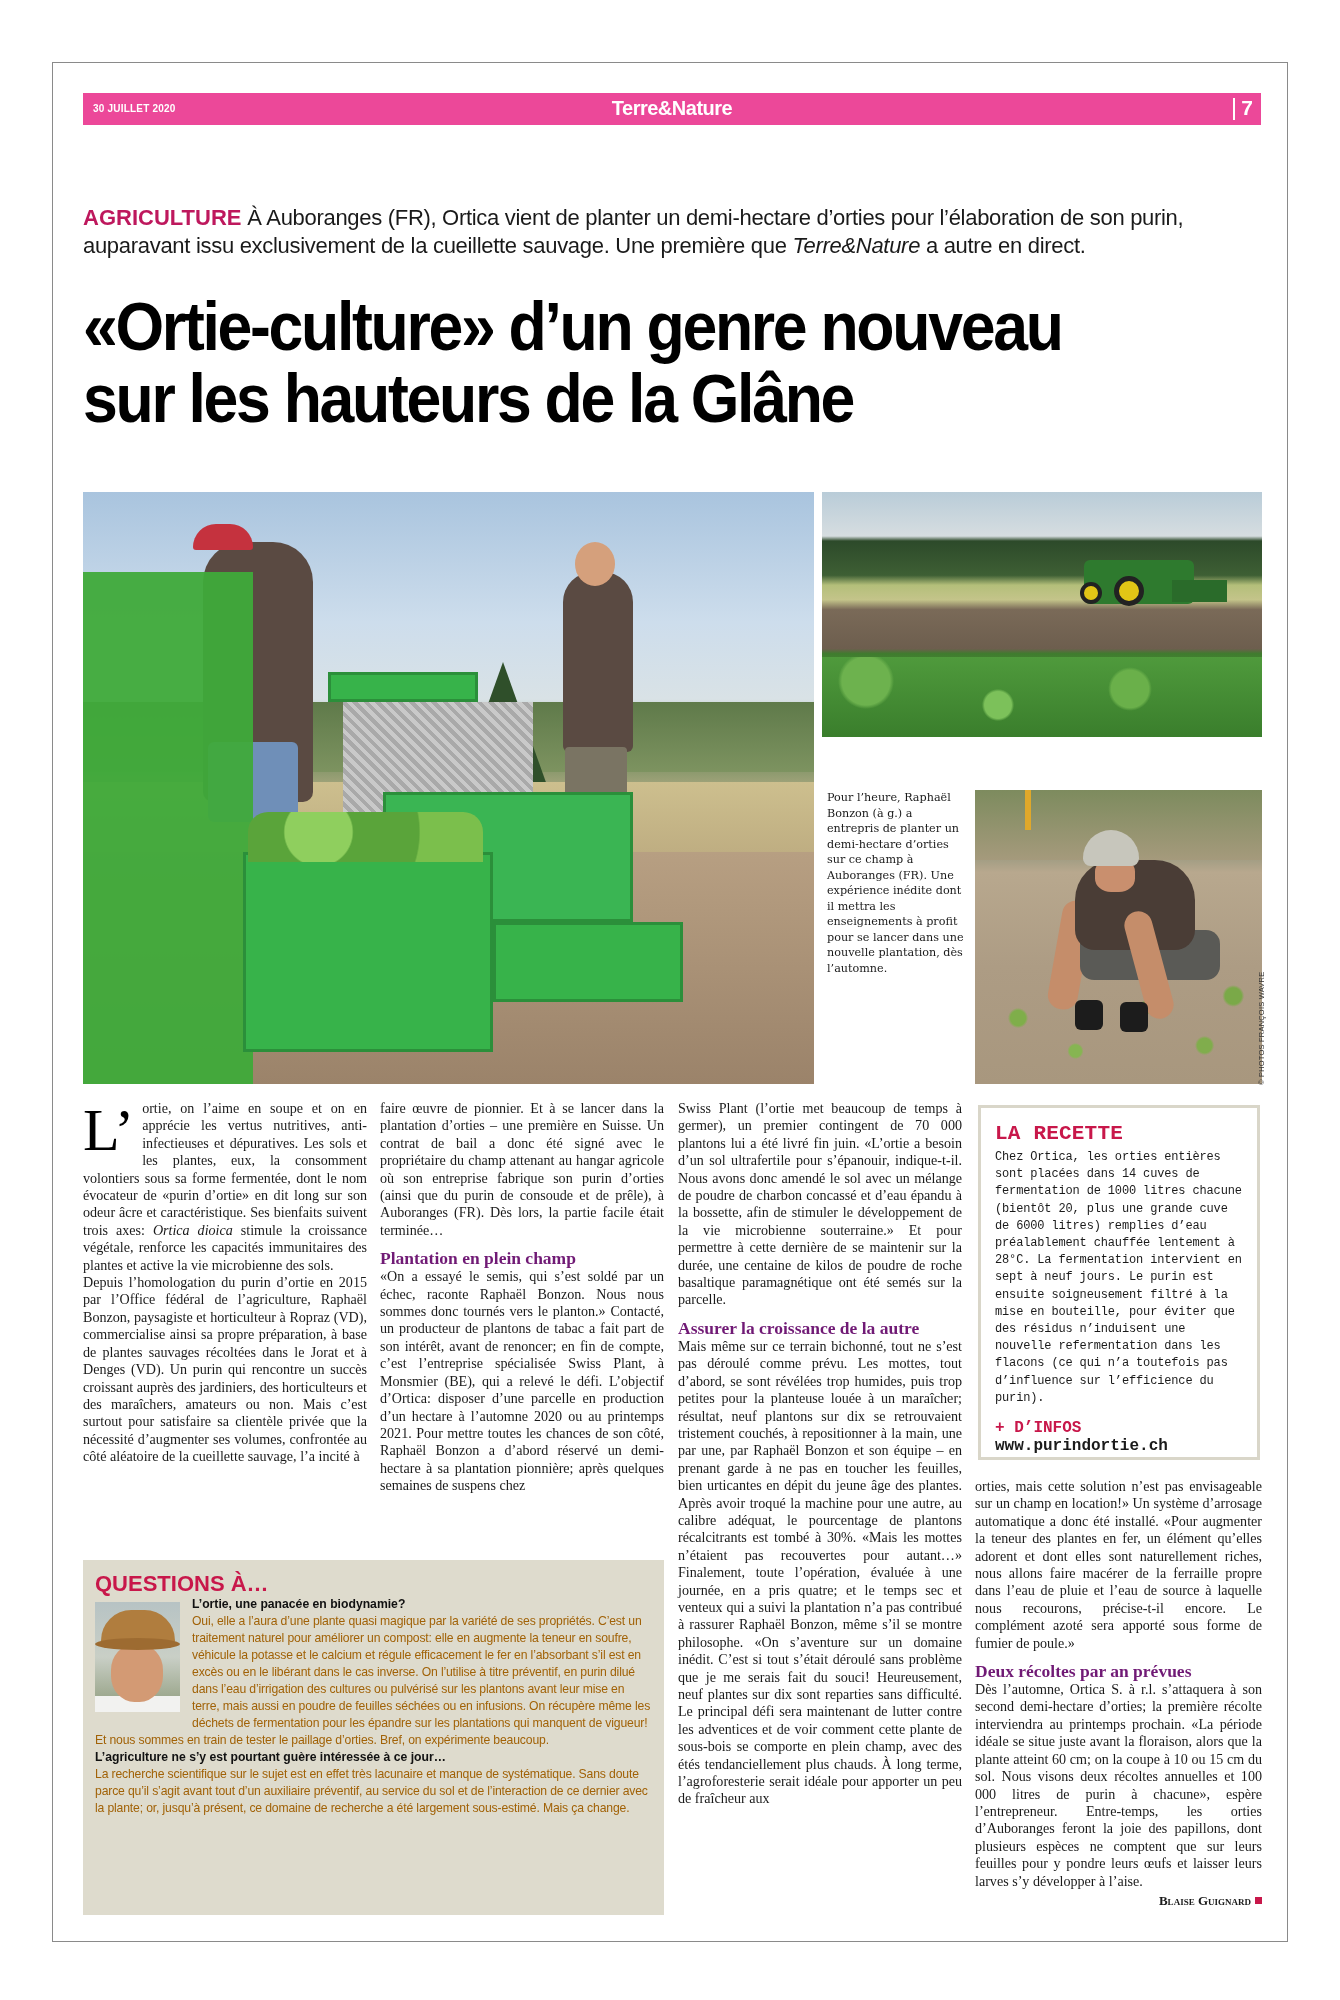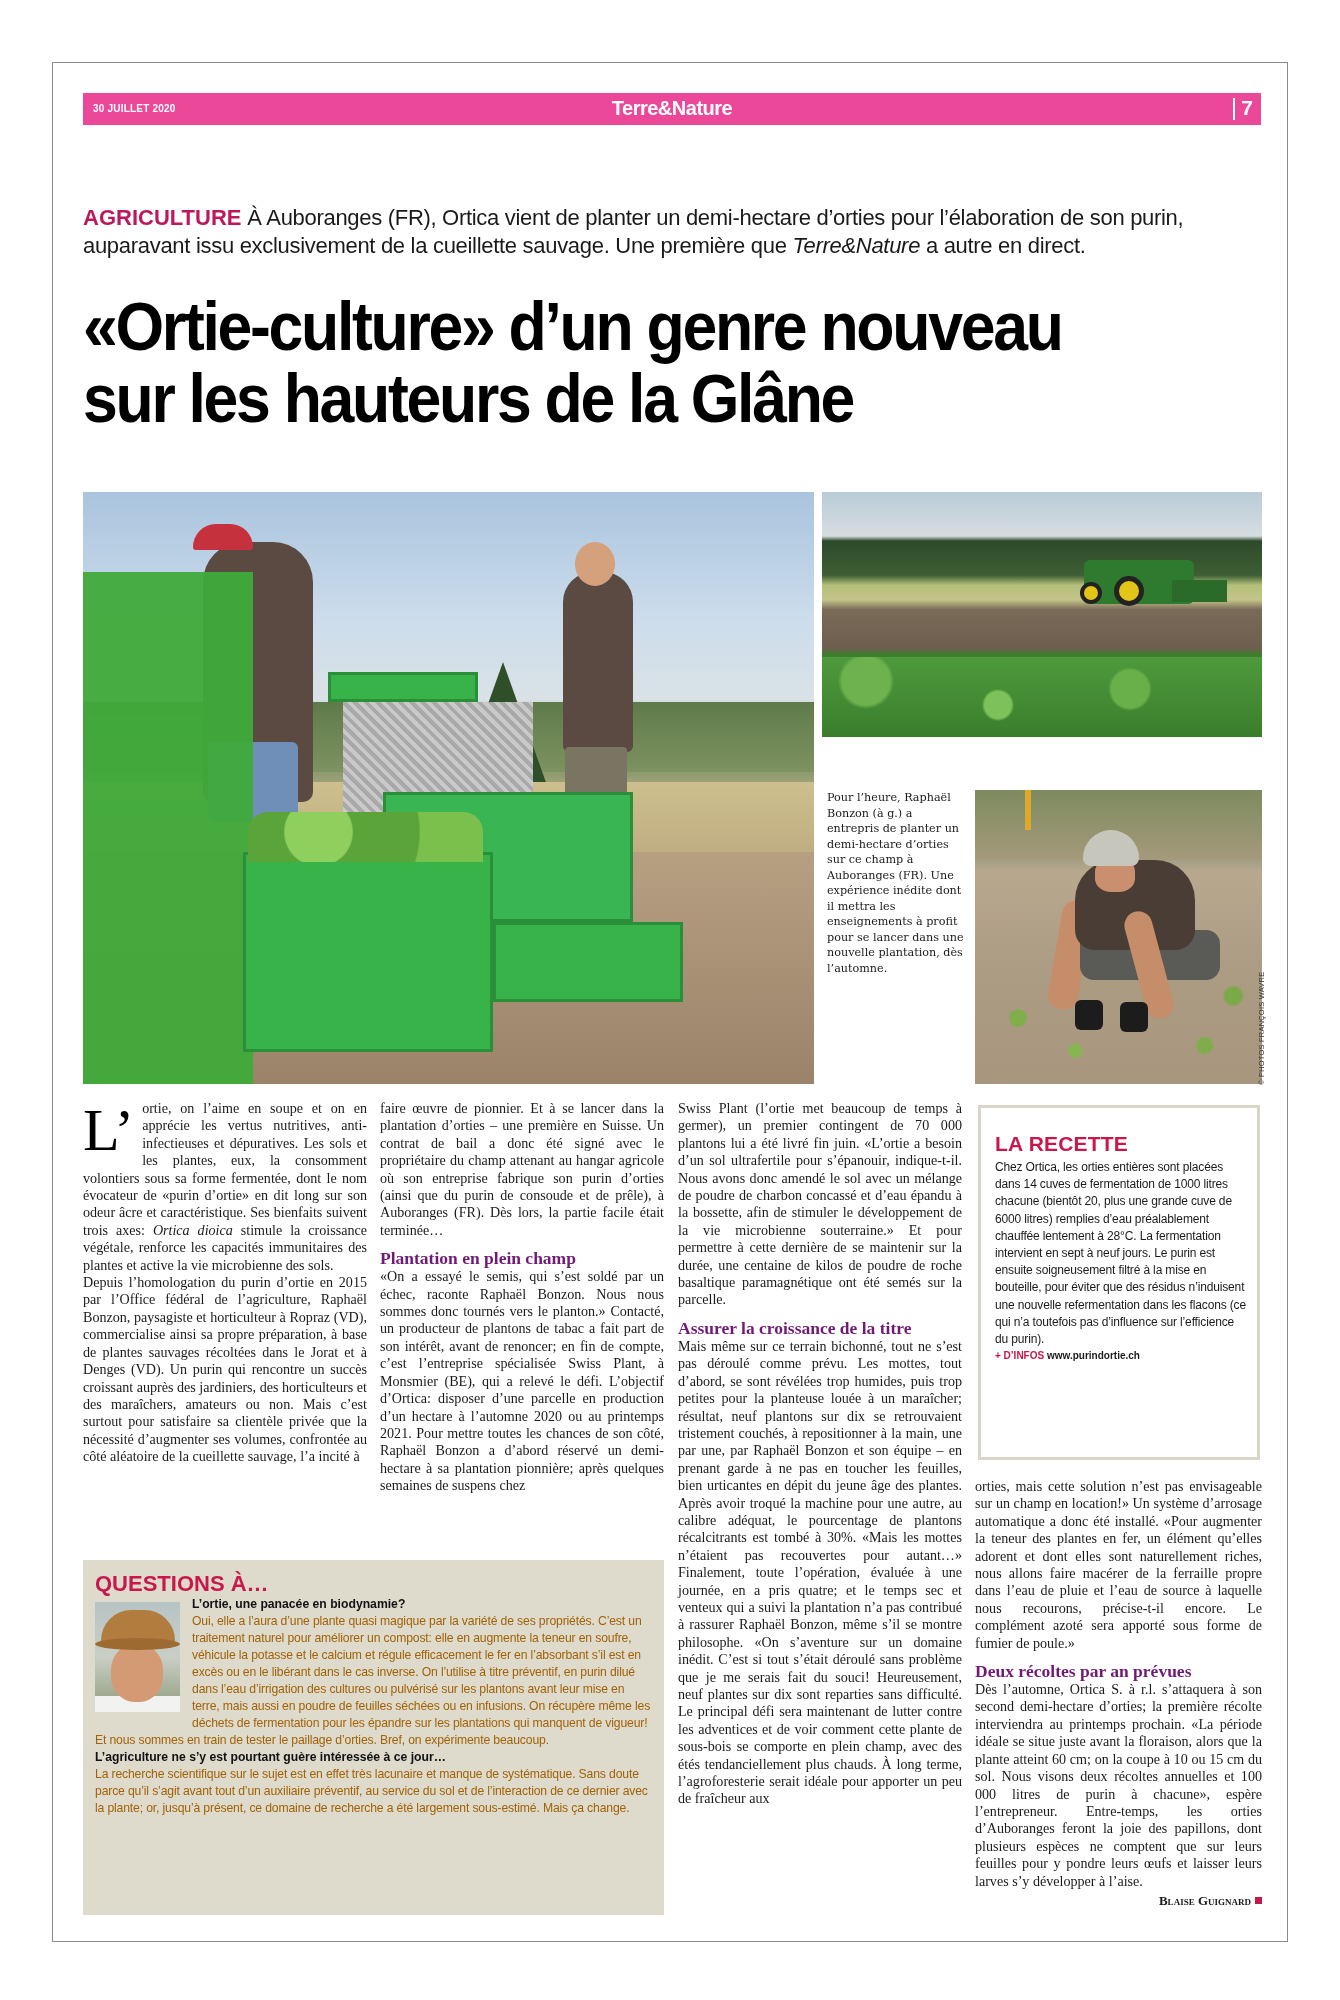--- a/index.html
+++ b/index.html
@@ -127,26 +127,26 @@
     margin-top: 9px; text-align: left; color: #701a75;
   }
   .signature {
     text-align: right; font-weight: bold; font-variant: small-caps; font-size: 13px; margin-top: 2px;
   }
   .sig-square { display: inline-block; width: 7px; height: 7px; background: #c8174a; margin-left: 4px; vertical-align: 1px; }
 
   
   .recipe {
     position: absolute; left: 978px; top: 1105px; width: 282px; height: 355px;
-    border: 3px solid #d9d6c9; background: #fff; padding: 24px 10px 8px 14px;
-    font-family: Liberation Sans, sans-serif;
+    border: 3px solid #d9d6c9; background: #fff; padding: 14px 10px 8px 14px;
+    font-family: Liberation Mono, monospace;
   }
   .recipe-title { color: #c8174a; font-weight: bold; font-size: 21px; line-height: 24px; letter-spacing: 0.2px; }
   .recipe-body { font-size: 12px; line-height: 17.2px; color: #1a1a1a; margin-top: 3px; letter-spacing: -0.15px; }
-  .recipe-link { font-size: 10px; font-weight: bold; margin-top: 2px; }
+  .recipe-link { font-size: 16px; font-weight: bold; margin-top: 12px; }
   .recipe-link .more { color: #c8174a; }
 
   
   .questions {
     position: absolute; left: 83px; top: 1560px; width: 581px; height: 355px;
     background: #dedbcd; padding: 12px 12px 12px 12px; font-family: "Liberation Sans", sans-serif;
   }
   .q-title { color: #c8174a; font-weight: bold; font-size: 22px; line-height: 24px; letter-spacing: 0; }
   .q-person { font-weight: bold; font-size: 15.5px; line-height: 20px; margin-top: 4px; color: #111; }
   .q-portrait {
@@ -232,21 +232,21 @@
 </div>
 
 <div class="col col2">
   <p>faire œuvre de pionnier. Et à se lancer dans la plantation d’orties – une première en Suisse. Un contrat de bail a donc été signé avec le propriétaire du champ attenant au hangar agricole où son entreprise fabrique son purin d’orties (ainsi que du purin de consoude et de prêle), à Auboranges (FR). Dès lors, la partie facile était terminée…</p>
   <div class="subhead">Plantation en plein champ</div>
   <p>«On a essayé le semis, qui s’est soldé par un échec, raconte Raphaël Bonzon. Nous nous sommes donc tournés vers le planton.» Contacté, un producteur de plantons de tabac a fait part de son intérêt, avant de renoncer; en fin de compte, c’est l’entreprise spécialisée Swiss Plant, à Monsmier (BE), qui a relevé le défi. L’objectif d’Ortica: disposer d’une parcelle en production d’un hectare à l’automne 2020 ou au printemps 2021. Pour mettre toutes les chances de son côté, Raphaël Bonzon a d’abord réservé un demi-hectare à sa plantation pionnière; après quelques semaines de suspens chez</p>
 </div>
 
 <div class="col col3">
   <p>Swiss Plant (l’ortie met beaucoup de temps à germer), un premier contingent de 70 000 plantons lui a été livré fin juin. «L’ortie a besoin d’un sol ultrafertile pour s’épanouir, indique-t-il. Nous avons donc amendé le sol avec un mélange de poudre de charbon concassé et d’eau épandu à la bossette, afin de stimuler le développement de la vie microbienne souterraine.» Et pour permettre à cette dernière de se maintenir sur la durée, une centaine de kilos de poudre de roche basaltique paramagnétique ont été semés sur la parcelle.</p>
-  <div class="subhead">Assurer la croissance de la titre</div>
+  <div class="subhead">Assurer la croissance de la autre</div>
   <p>Mais même sur ce terrain bichonné, tout ne s’est pas déroulé comme prévu. Les mottes, tout d’abord, se sont révélées trop humides, puis trop petites pour la planteuse louée à un maraîcher; résultat, neuf plantons sur dix se retrouvaient tristement couchés, à repositionner à la main, une par une, par Raphaël Bonzon et son équipe – en prenant garde à ne pas en toucher les feuilles, bien urticantes en dépit du jeune âge des plantes. Après avoir troqué la machine pour une autre, au calibre adéquat, le pourcentage de plantons récalcitrants est tombé à 30%. «Mais les mottes n’étaient pas recouvertes pour autant…» Finalement, toute l’opération, évaluée à une journée, en a pris quatre; et le temps sec et venteux qui a suivi la plantation n’a pas contribué à rassurer Raphaël Bonzon, même s’il se montre philosophe. «On s’aventure sur un domaine inédit. C’est si tout s’était déroulé sans problème que je me serais fait du souci! Heureusement, neuf plantes sur dix sont reparties sans difficulté. Le principal défi sera maintenant de lutter contre les adventices et de voir comment cette plante de sous-bois se comporte en plein champ, avec des étés tendanciellement plus chauds. À long terme, l’agroforesterie serait idéale pour apporter un peu de fraîcheur aux</p>
 </div>
 
 <div class="recipe">
   <div class="recipe-title">LA RECETTE</div>
   <div class="recipe-body">Chez Ortica, les orties entières sont placées dans 14 cuves de fermentation de 1000 litres chacune (bientôt 20, plus une grande cuve de 6000 litres) remplies d’eau préalablement chauffée lentement à 28°C. La fermentation intervient en sept à neuf jours. Le purin est ensuite soigneusement filtré à la mise en bouteille, pour éviter que des résidus n’induisent une nouvelle refermentation dans les flacons (ce qui n’a toutefois pas d’influence sur l’efficience du purin).</div>
   <div class="recipe-link">
     <span class="more">+ D’INFOS</span>
     <span>www.purindortie.ch</span>
   </div>

